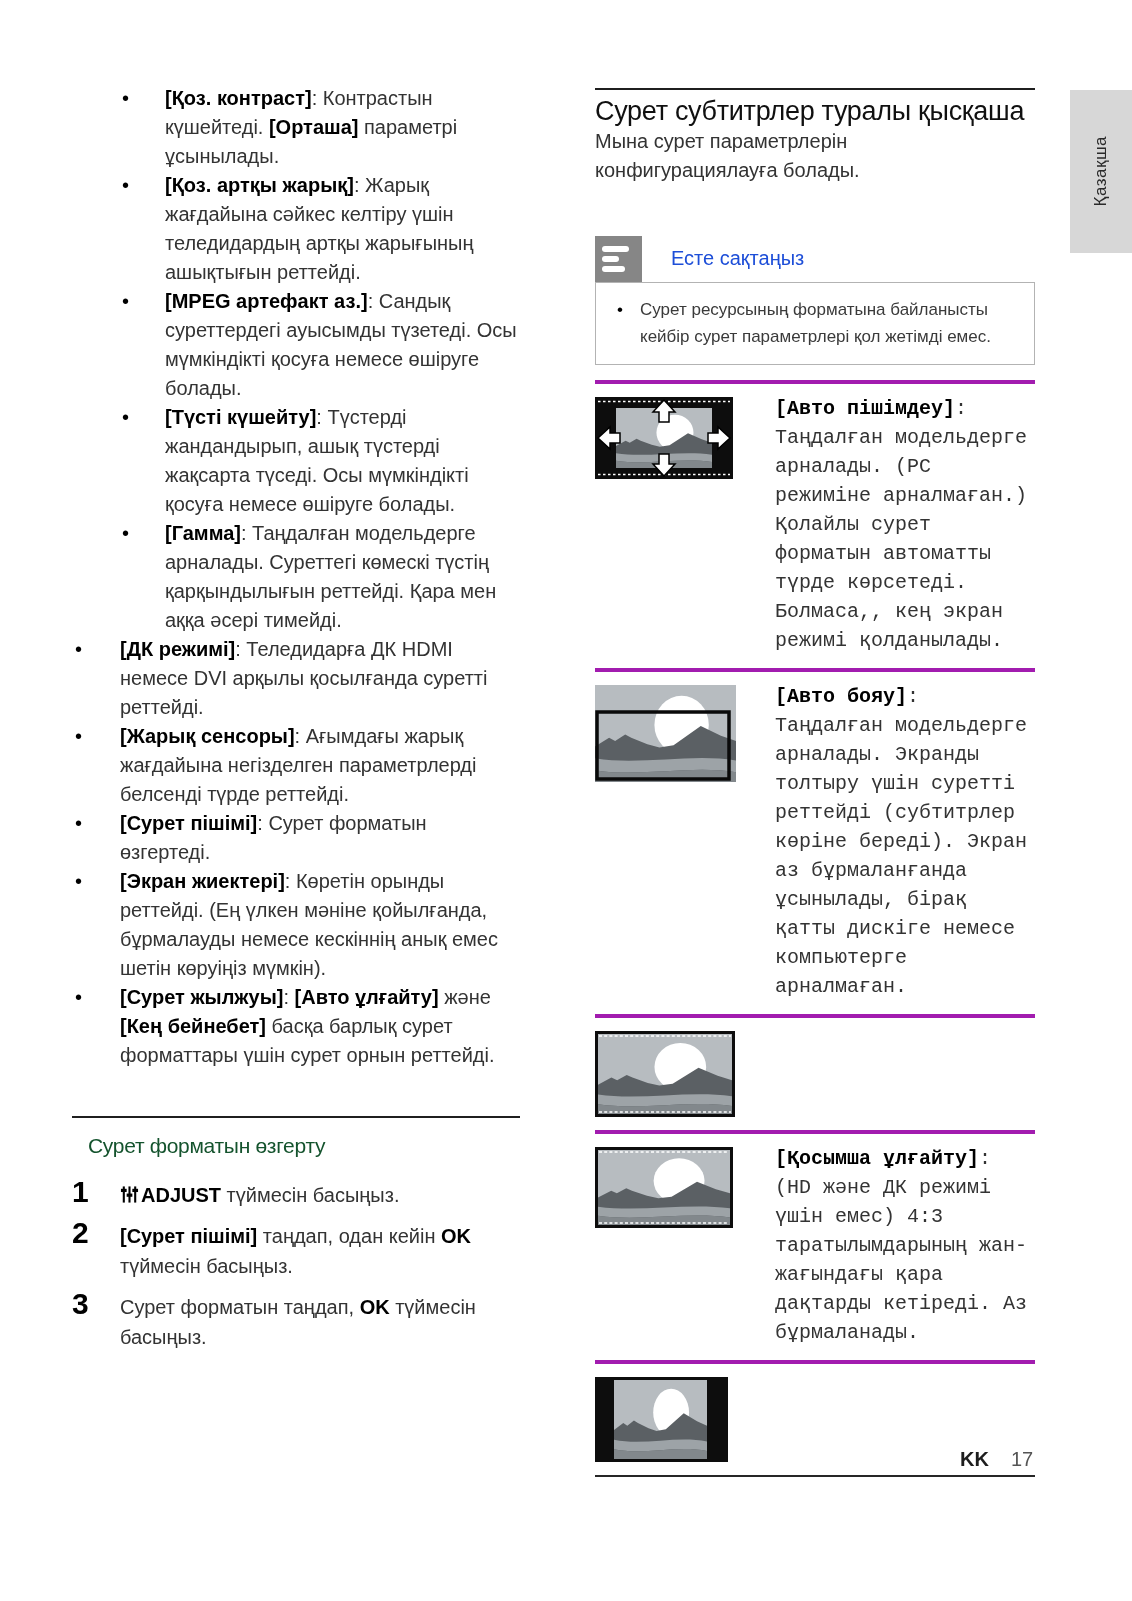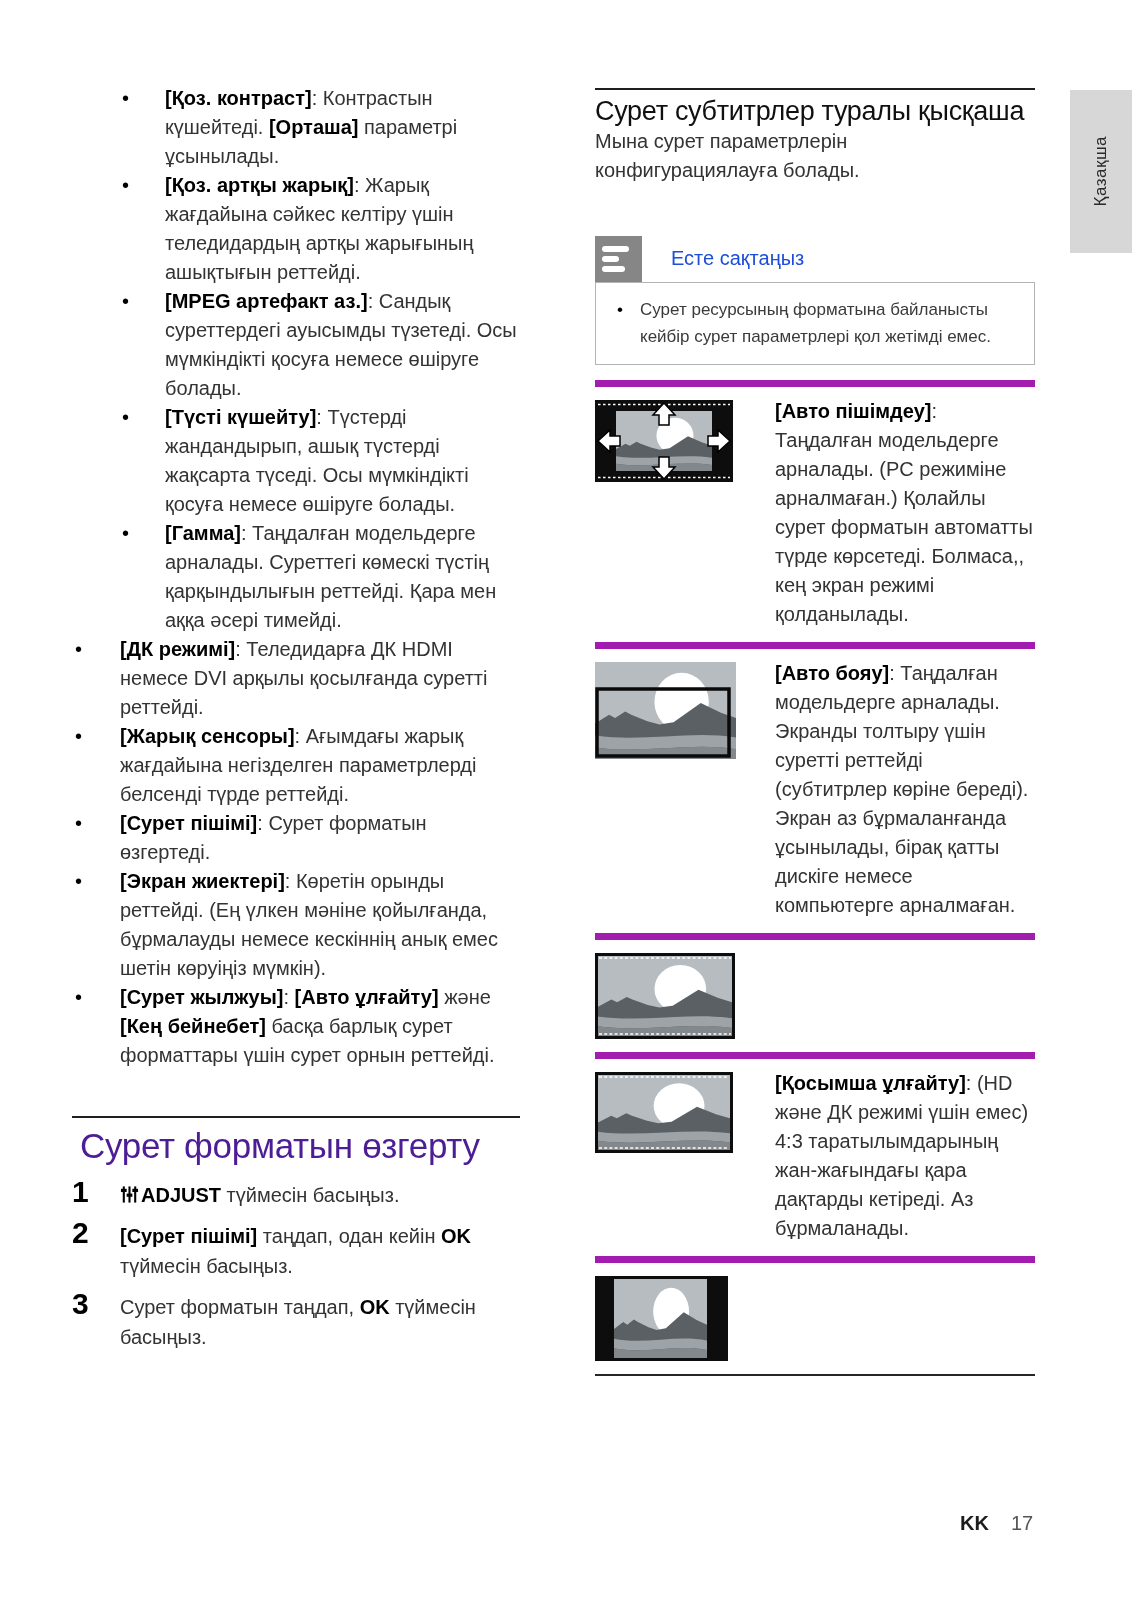--- a/index.html
+++ b/index.html
@@ -16,21 +16,21 @@
   .col-left{position:absolute;left:72px;top:84px;width:448px;font-size:20px;line-height:29px;}
   ul.bullets{list-style:none;margin:0;padding:0;}
   ul.bullets li{position:relative;}
   li.b-sub{padding-left:93px;}
   li.b-sub > .marker{position:absolute;left:50px;top:0;color:#000;}
   li.b-main{padding-left:48px;}
   li.b-main > .marker{position:absolute;left:3px;top:0;color:#000;}
 
   .rule{border:0;border-top:2px solid #1f1f1f;margin:0;}
   .col-left .rule{margin-top:46px;}
-  h2.section-title{font-weight:400;color:#4c1d95;font-size:35px;line-height:36px;margin:10px 0 16px 8px;letter-spacing:-.3px;}
+  h2.section-title{font-weight:400;color:#14532d;font-size:21px;line-height:36px;margin:10px 0 16px 16px;letter-spacing:-.3px;}
 
   ol.steps{list-style:none;margin:0;padding:0;}
   ol.steps li{position:relative;padding-left:48px;margin-bottom:11px;line-height:30px;}
   ol.steps .num{position:absolute;left:0;top:-3px;font-size:30px;font-weight:bold;color:#000;}
   .adjust-icon{margin:0 2px -2px 0;}
 
   
   .col-right{position:absolute;left:595px;top:88px;width:440px;font-size:20px;line-height:29px;}
   .col-right .rule-top{position:absolute;top:0;left:0;width:440px;border-top:2px solid #1f1f1f;}
   h1.right-title{position:absolute;top:6px;left:0;width:440px;margin:0;font-weight:400;color:#101010;
@@ -39,27 +39,27 @@
 
   .note{position:absolute;top:148px;left:0;width:440px;}
   .note-head{display:flex;align-items:flex-end;}
   .note-icon{width:47px;height:46px;background:#868686;flex:0 0 auto;display:flex;align-items:center;justify-content:center;}
   .note-title{color:#1d4ed8;font-size:20px;margin-left:29px;padding-bottom:9px;}
   .note-box{border:1px solid #b3b3b3;padding:13px 18px 14px 21px;font-size:17px;line-height:27px;color:#3a3a3a;}
   .note-box .n-item{position:relative;padding-left:23px;}
   .note-box .n-item .marker{position:absolute;left:0;top:0;color:#000;}
 
   .fmt-table{position:absolute;top:292px;left:0;width:440px;border-bottom:2px solid #262626;}
-  .fmt-row{display:grid;grid-template-columns:180px 1fr;border-top:7px solid #a21caf;padding:10px 0 13px 0;}
+  .fmt-row{display:grid;grid-template-columns:180px 1fr;border-top:4px solid #a21caf;padding:10px 0 13px 0;font-family:Liberation Mono, monospace;}
   .fmt-thumb{padding-top:3px;}
   .fmt-thumb svg{display:block;}
   .fmt-text{font-size:20px;line-height:29px;}
 
   
-  .footer{position:absolute;top:1512px;left:960px;width:100px;display:flex;align-items:flex-start;}
+  .footer{position:absolute;top:1448px;left:960px;width:100px;display:flex;align-items:flex-start;}
   .footer .f-lang{font-size:20px;font-weight:bold;color:#1d1d1d;}
   .footer .f-page{font-size:20px;color:#555;margin-left:22px;}
 
   .defs{position:absolute;width:0;height:0;overflow:hidden;}
 </style>
 </head>
 <body>
 
 <svg class="defs" aria-hidden="true">
   <defs>

